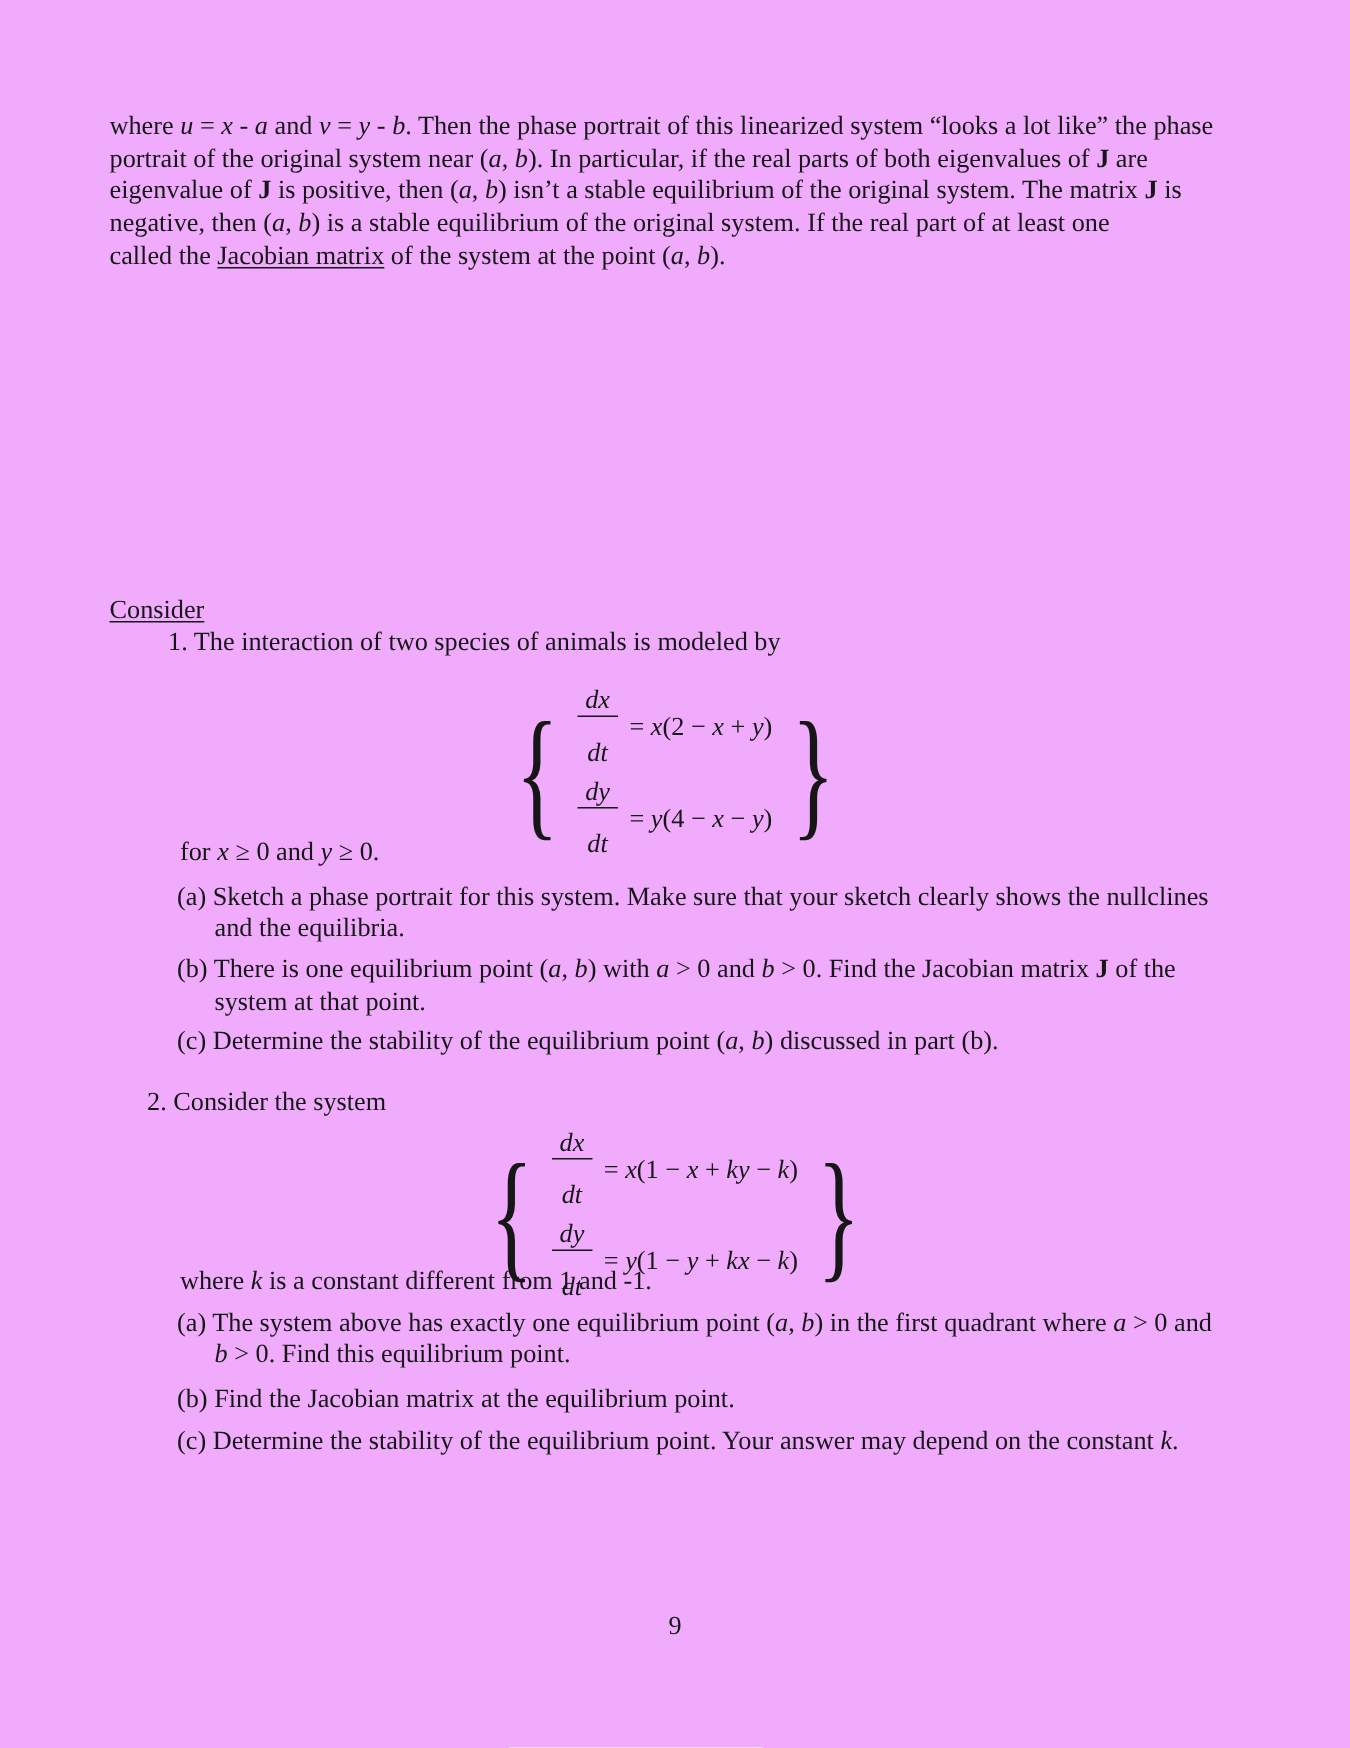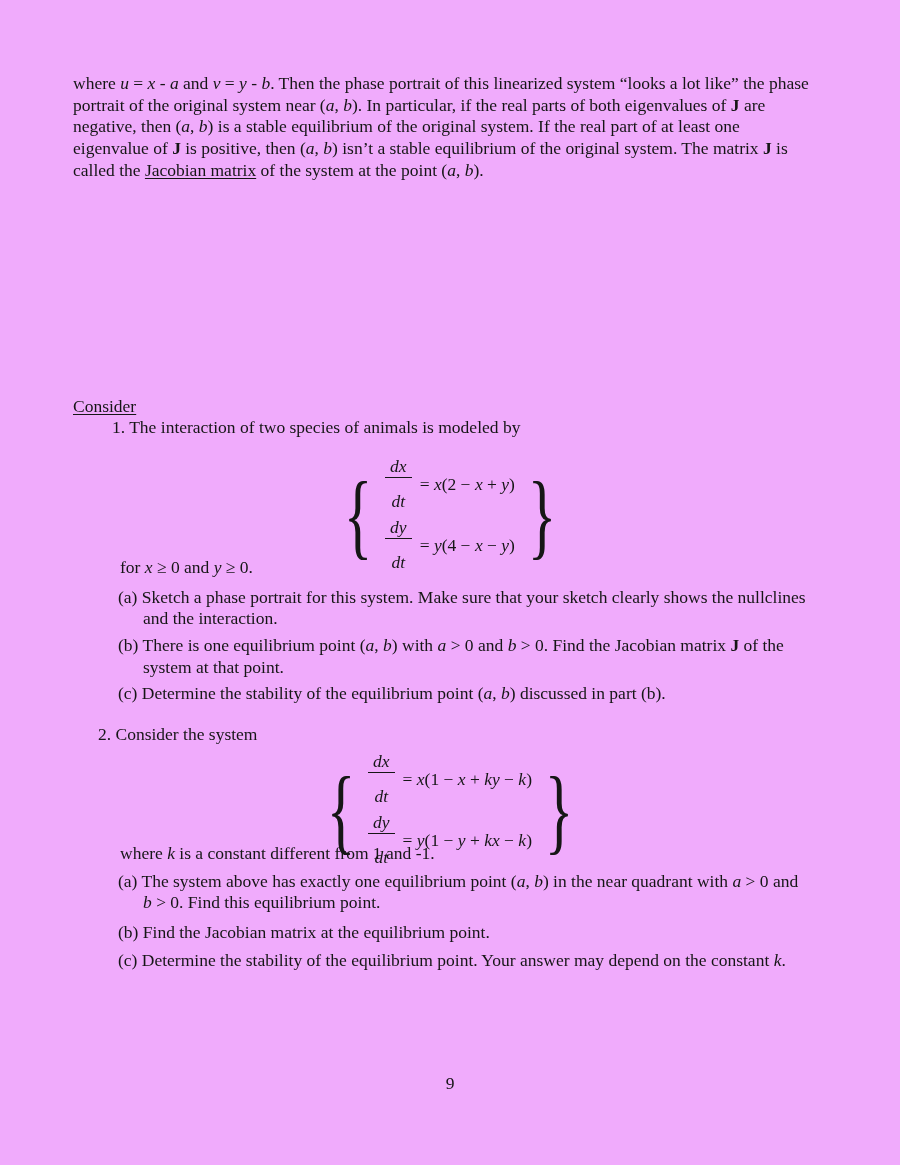--- a/index.html
+++ b/index.html
@@ -52,22 +52,22 @@
   }
 </style>
 </head>
 <body>
 
 <div class="page">
 
   <div class="para" style="left:73px; top:73px;">
     <div class="pline"><span>where </span><span class="it">u</span><span> = </span><span class="it">x</span><span> - </span><span class="it">a</span><span> and </span><span class="it">v</span><span> = </span><span class="it">y</span><span> - </span><span class="it">b</span><span>. Then the phase portrait of this linearized system “looks a lot like” the phase</span></div>
     <div class="pline"><span>portrait of the original system near (</span><span class="it">a</span><span>, </span><span class="it">b</span><span>). In particular, if the real parts of both eigenvalues of </span><span class="bd">J</span><span> are</span></div>
+    <div class="pline"><span>eigenvalue of </span><span class="bd">J</span><span> is positive, then (</span><span class="it">a</span><span>, </span><span class="it">b</span><span>) isn’t a stable equilibrium of the original system. The matrix </span><span class="bd">J</span><span> is</span></div>
     <div class="pline"><span>negative, then (</span><span class="it">a</span><span>, </span><span class="it">b</span><span>) is a stable equilibrium of the original system. If the real part of at least one</span></div>
-    <div class="pline"><span>eigenvalue of </span><span class="bd">J</span><span> is positive, then (</span><span class="it">a</span><span>, </span><span class="it">b</span><span>) isn’t a stable equilibrium of the original system. The matrix </span><span class="bd">J</span><span> is</span></div>
     <div class="pline"><span>called the </span><span class="un">Jacobian matrix</span><span> of the system at the point (</span><span class="it">a</span><span>, </span><span class="it">b</span><span>).</span></div>
   </div>
 
   <div class="line" style="left:73px; top:396px;"><span class="un">Consider</span></div>
 
   <div class="line" style="left:112px; top:417px;"><span>1. The interaction of two species of animals is modeled by</span></div>
 
   <div class="equation" style="top:457px;">
     <span class="brace">{</span>
     <div class="eq-rows">
@@ -85,21 +85,21 @@
         </span>
         <span class="rhs"><span>= </span><span class="it">y</span><span>(4 − </span><span class="it">x</span><span> − </span><span class="it">y</span><span>)</span></span>
       </div>
     </div>
     <span class="brace">}</span>
   </div>
 
   <div class="line" style="left:120px; top:557px;"><span>for </span><span class="it">x</span><span> ≥ 0 and </span><span class="it">y</span><span> ≥ 0.</span></div>
 
   <div class="line" style="left:118px; top:587px;"><span>(a) Sketch a phase portrait for this system. Make sure that your sketch clearly shows the nullclines</span></div>
-  <div class="line" style="left:143px; top:608px;"><span>and the interaction.</span></div>
+  <div class="line" style="left:143px; top:608px;"><span>and the equilibria.</span></div>
 
   <div class="line" style="left:118px; top:635px;"><span>(b) There is one equilibrium point (</span><span class="it">a</span><span>, </span><span class="it">b</span><span>) with </span><span class="it">a</span><span> &gt; 0 and </span><span class="it">b</span><span> &gt; 0. Find the Jacobian matrix </span><span class="bd">J</span><span> of the</span></div>
   <div class="line" style="left:143px; top:657px;"><span>system at that point.</span></div>
 
   <div class="line" style="left:118px; top:683px;"><span>(c) Determine the stability of the equilibrium point (</span><span class="it">a</span><span>, </span><span class="it">b</span><span>) discussed in part (b).</span></div>
 
   <div class="line" style="left:98px; top:724px;"><span>2. Consider the system</span></div>
 
   <div class="equation" style="top:752px;">
     <span class="brace">{</span>
@@ -117,21 +117,21 @@
           <span class="den">dt</span>
         </span>
         <span class="rhs"><span>= </span><span class="it">y</span><span>(1 − </span><span class="it">y</span><span> + </span><span class="it">kx</span><span> − </span><span class="it">k</span><span>)</span></span>
       </div>
     </div>
     <span class="brace">}</span>
   </div>
 
   <div class="line" style="left:120px; top:843px;"><span>where </span><span class="it">k</span><span> is a constant different from 1 and -1.</span></div>
 
-  <div class="line" style="left:118px; top:871px;"><span>(a) The system above has exactly one equilibrium point (</span><span class="it">a</span><span>, </span><span class="it">b</span><span>) in the near quadrant with </span><span class="it">a</span><span> &gt; 0 and</span></div>
+  <div class="line" style="left:118px; top:871px;"><span>(a) The system above has exactly one equilibrium point (</span><span class="it">a</span><span>, </span><span class="it">b</span><span>) in the first quadrant where </span><span class="it">a</span><span> &gt; 0 and</span></div>
   <div class="line" style="left:143px; top:892px;"><span class="it">b</span><span> &gt; 0. Find this equilibrium point.</span></div>
 
   <div class="line" style="left:118px; top:922px;"><span>(b) Find the Jacobian matrix at the equilibrium point.</span></div>
 
   <div class="line" style="left:118px; top:950px;"><span>(c) Determine the stability of the equilibrium point. Your answer may depend on the constant </span><span class="it">k</span><span>.</span></div>
 
   <div class="pagenum">9</div>
 
 </div>
 

